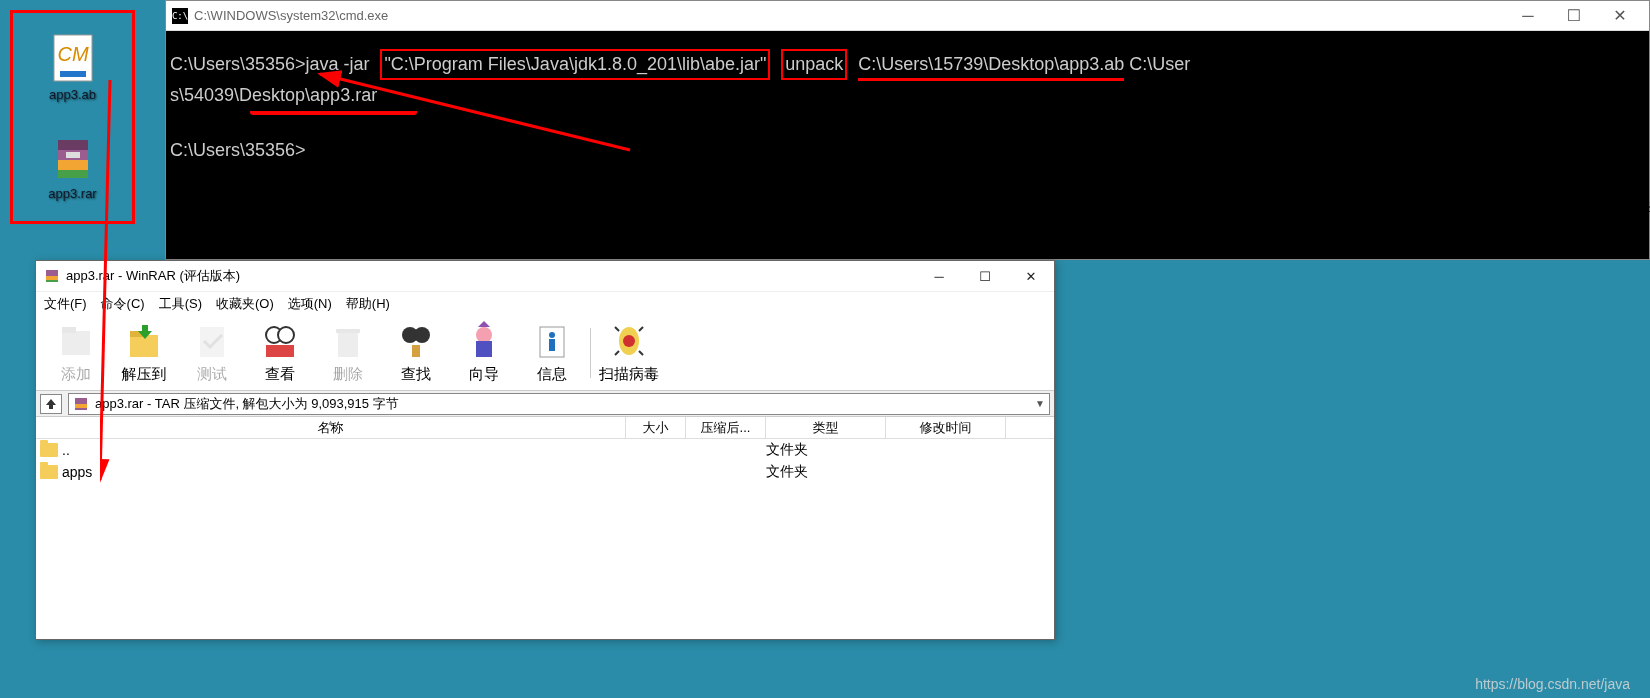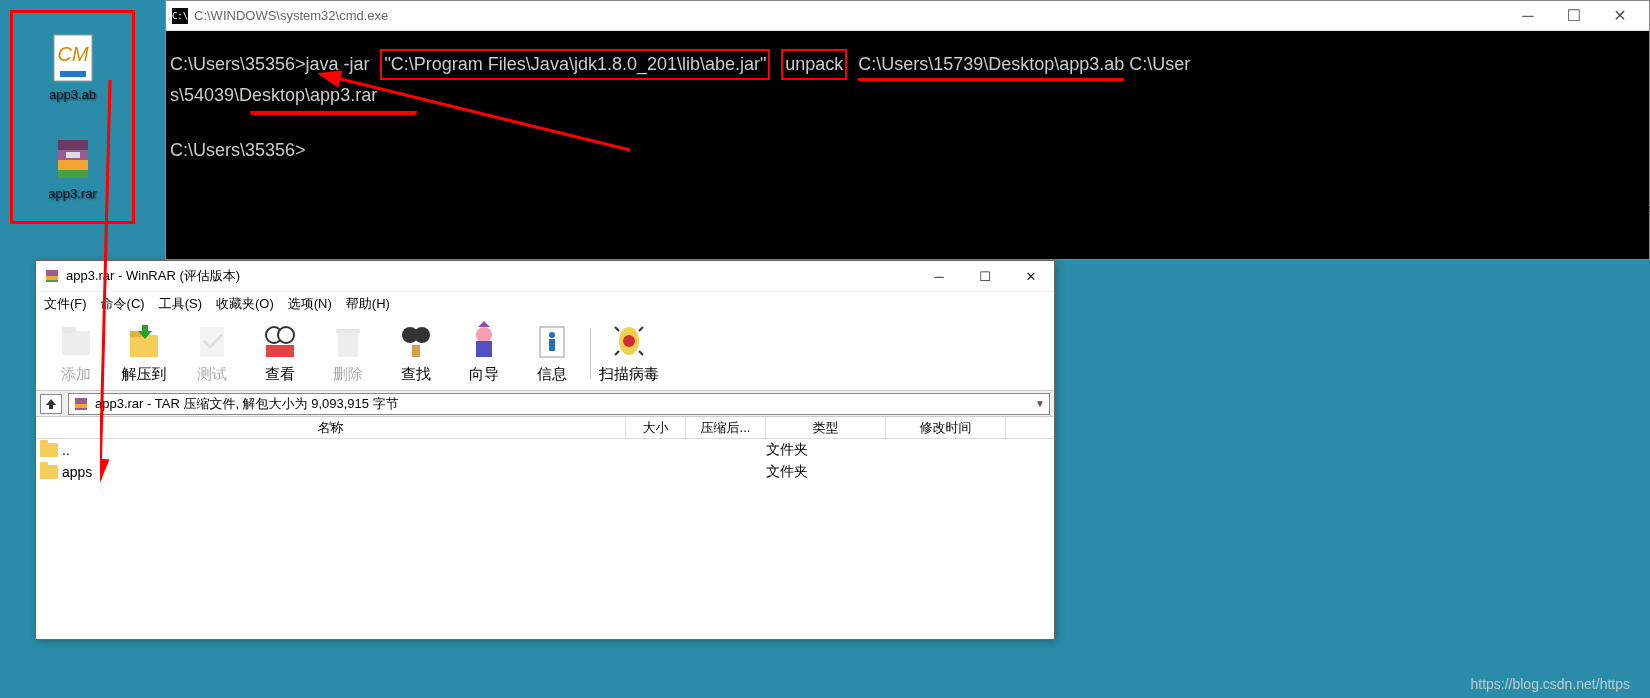--- a/index.html
+++ b/index.html
@@ -285,14 +285,14 @@
           <span>apps</span>
         </div>
       <div class="cell-size"></div>
         <div class="cell-packed"></div>
       <div class="cell-type">文件夹</div>
       <div class="cell-time"></div>
     </div>
   </div>
 </div>
 
-<div class="watermark">https://blog.csdn.net/https</div>
+<div class="watermark">https://blog.csdn.net/java</div>
 <div class="right-hint">母</div>
 
 </body></html>

